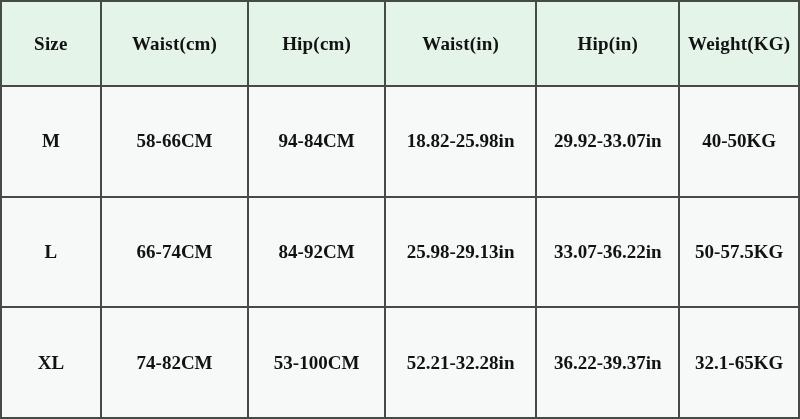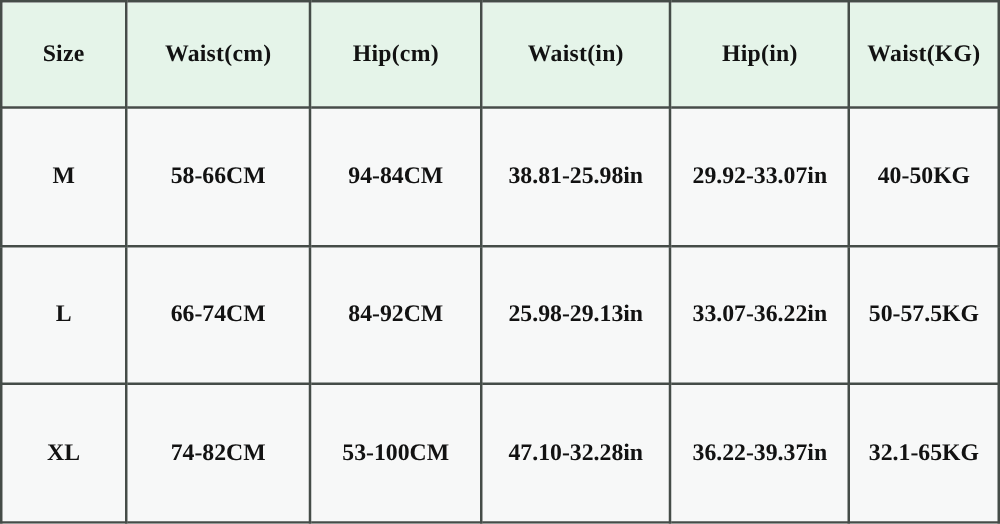--- a/index.html
+++ b/index.html
@@ -66,43 +66,43 @@
         <col class="c-hipi">
         <col class="c-weight">
     </colgroup>
     <thead>
       <tr>
         <th>Size</th>
         <th>Waist(cm)</th>
         <th>Hip(cm)</th>
         <th>Waist(in)</th>
         <th>Hip(in)</th>
-        <th>Waist(KG)</th>
+        <th>Weight(KG)</th>
       </tr>
     </thead>
     <tbody>
       <tr>
         <td>M</td>
         <td>58-66CM</td>
         <td>94-84CM</td>
-        <td>38.81-25.98in</td>
+        <td>18.82-25.98in</td>
         <td>29.92-33.07in</td>
         <td>40-50KG</td>
       </tr>
       <tr>
         <td>L</td>
         <td>66-74CM</td>
         <td>84-92CM</td>
         <td>25.98-29.13in</td>
         <td>33.07-36.22in</td>
         <td>50-57.5KG</td>
       </tr>
       <tr>
         <td>XL</td>
         <td>74-82CM</td>
         <td>53-100CM</td>
-        <td>47.10-32.28in</td>
+        <td>52.21-32.28in</td>
         <td>36.22-39.37in</td>
         <td>32.1-65KG</td>
       </tr>
     </tbody>
   </table>
 </div>
 
 </body></html>

